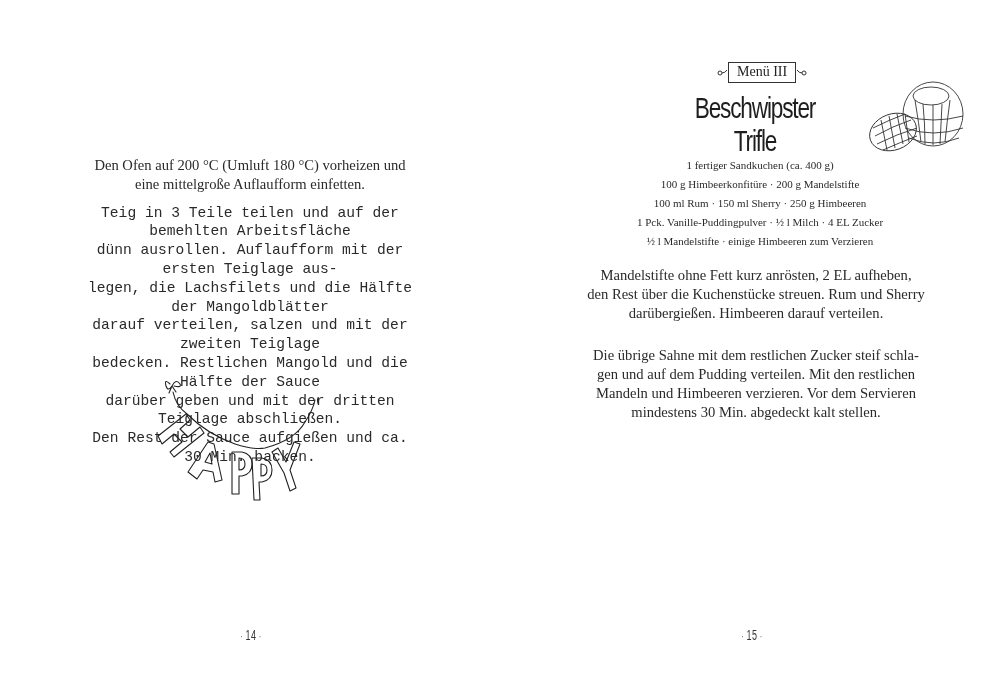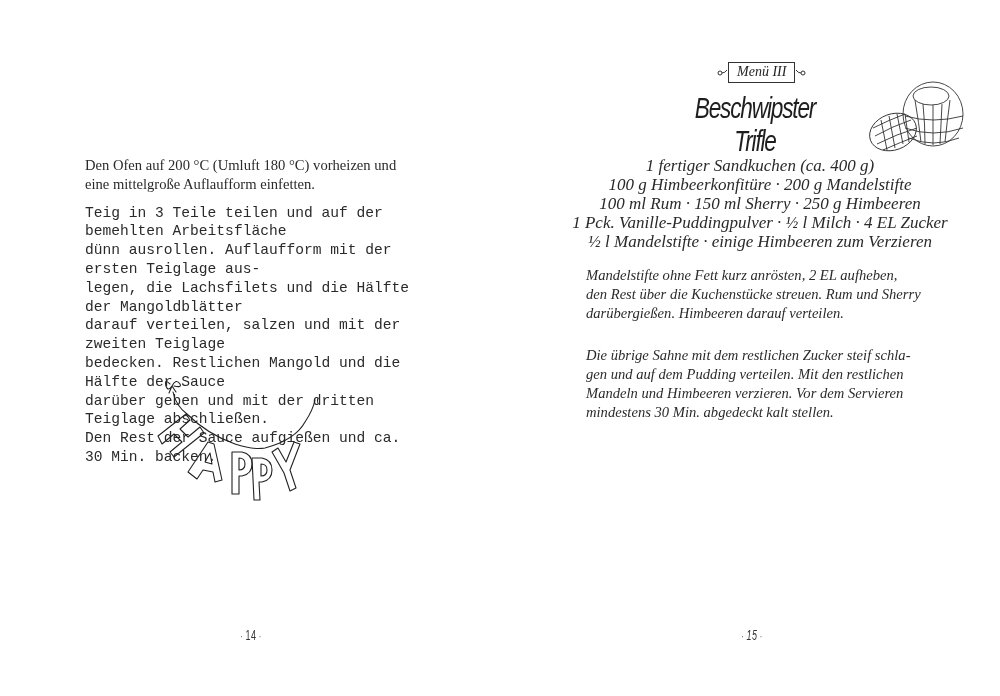--- a/index.html
+++ b/index.html
@@ -2,26 +2,27 @@
 <html><head>
 <meta charset="utf-8">
 <style>
   html, body { margin: 0; padding: 0; }
   body {
     width: 1000px; height: 696px; background: #ffffff; position: relative; overflow: hidden;
     font-family: "DejaVu Serif", serif; color: #2a2a2a;
   }
   .page { position: absolute; top: 0; height: 696px; }
   .page-left { left: 0; width: 500px; }
-  .page-right { left: 500px; width: 500px; font-style: italic; }
+  .page-right { left: 500px; width: 500px; }
 
   .para {
     font-family: "Liberation Serif", serif;
     font-size: 14.6px; line-height: 18.8px; margin: 0;
     white-space: pre-line;
+    text-align: center;
   }
   .left-text { position: absolute; left: 85px; top: 156px; width: 330px; }
   .left-text .para + .para { margin-top: 10px; font-family: Liberation Mono, monospace; }
 
   .right-text { position: absolute; left: 86px; top: 266px; width: 340px; }
   .right-text .para + .para { margin-top: 24px; }
 
   .menu-tag {
     position: absolute; left: 217px; top: 60px; height: 24px;
     display: flex; align-items: center;
@@ -35,21 +36,21 @@
   .title {
     position: absolute; left: 150px; top: 92px; width: 210px; text-align: center;
     font-family: "Liberation Sans Narrow", "Liberation Sans", sans-serif;
     font-size: 29px; letter-spacing: -1.5px; transform: scaleX(0.78); transform-origin: center;
     color: #1e1e1e; font-weight: normal;
   }
   .ingredients {
     position: absolute; left: 70px; top: 156px; width: 380px; text-align: center;
   }
   .ingredients .line {
-    font-family: "Liberation Serif", serif; font-size: 17px; line-height: 19px; display: block;
+    font-family: "Liberation Serif", serif; font-size: 11px; line-height: 19px; display: block;
   }
   .raspberry { position: absolute; left: 365px; top: 76px; width: 105px; height: 80px; }
   .bunting { position: absolute; left: 148px; top: 376px; width: 170px; height: 125px; }
 
   .page-num {
     position: absolute; top: 626px; font-family: "Liberation Sans", sans-serif;
     font-size: 15px; color: #333; letter-spacing: 1px;
     transform: scaleX(0.6); transform-origin: center;
   }
   .page-num .dot { font-size: 10px; vertical-align: middle; padding: 0 4px; }

